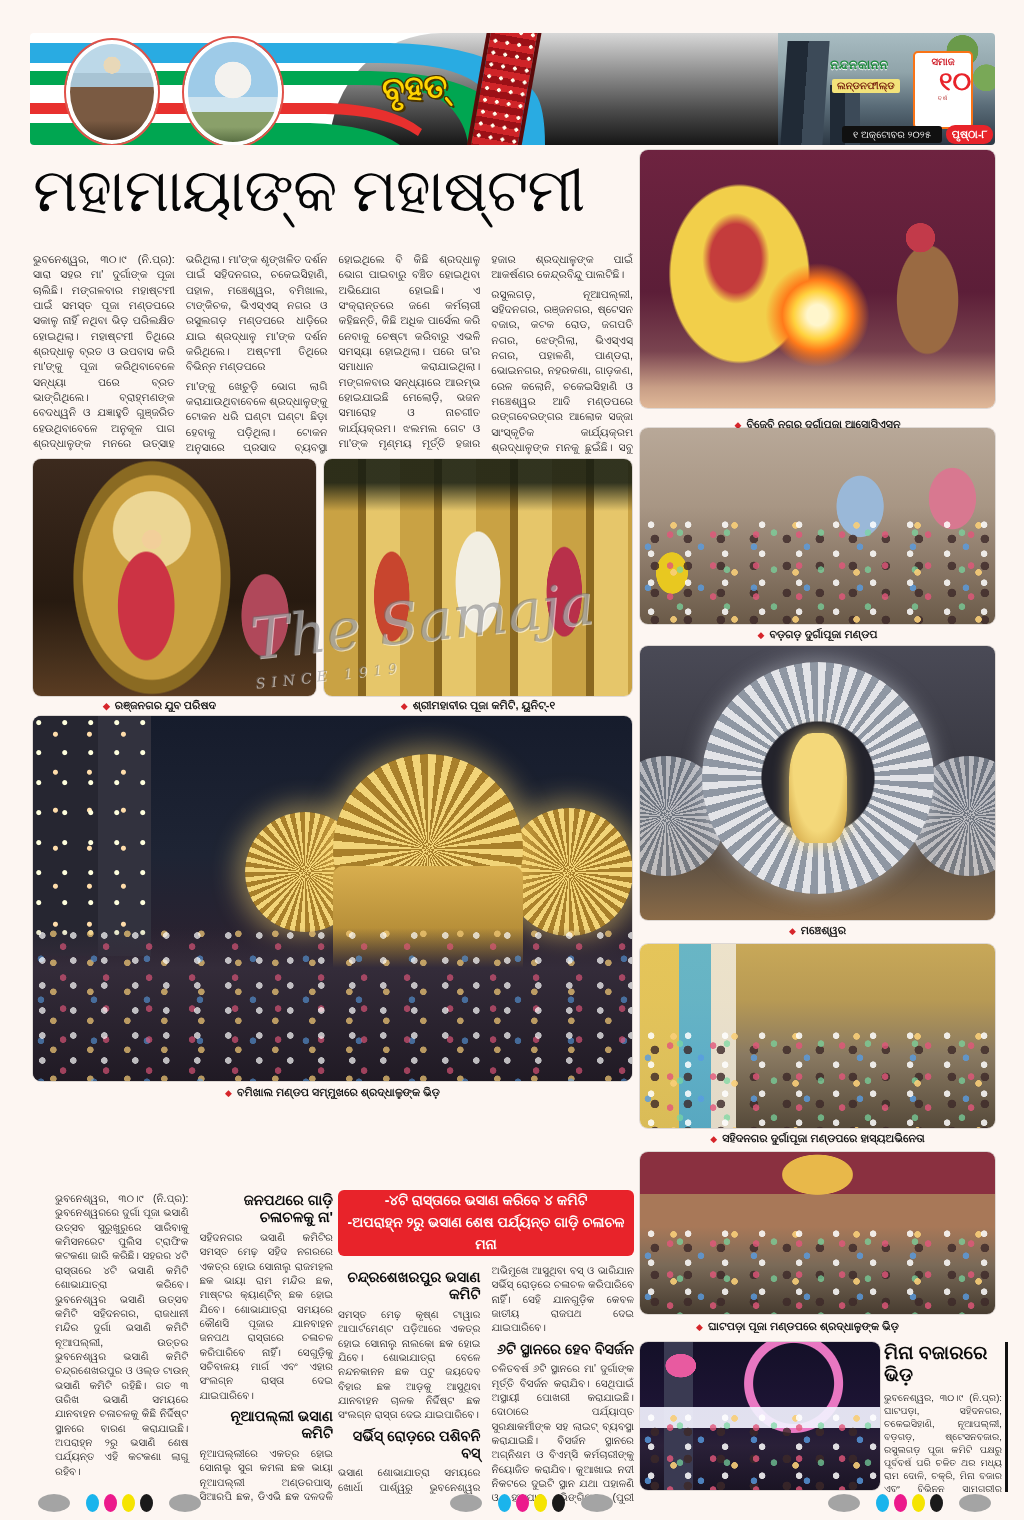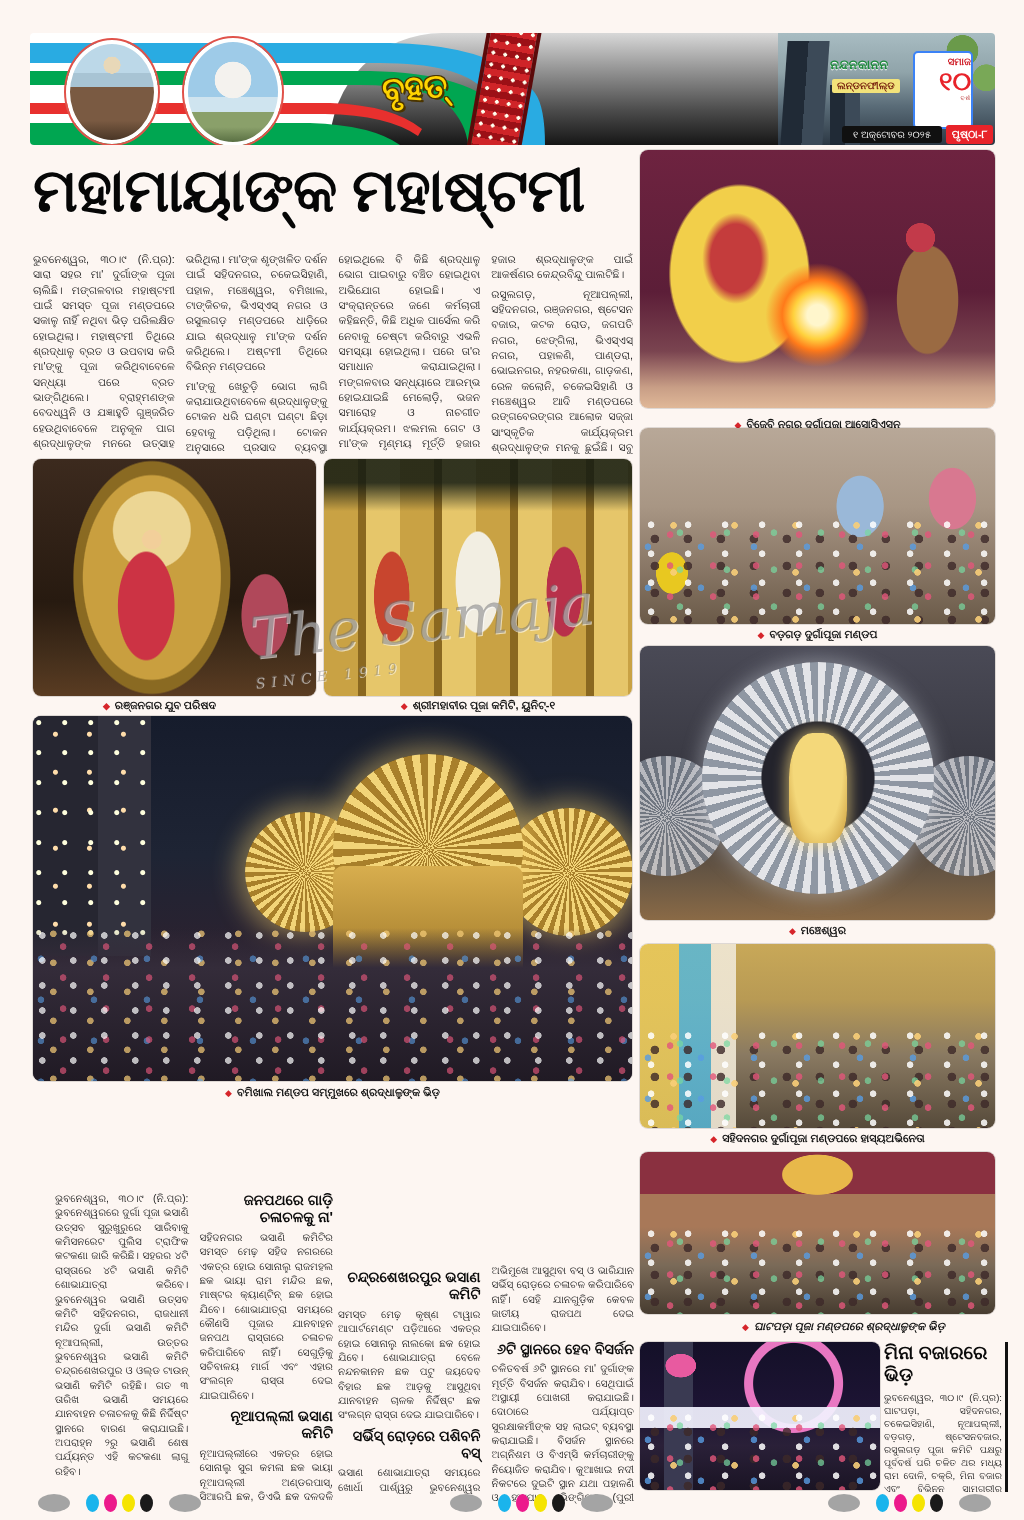--- a/index.html
+++ b/index.html
@@ -30,31 +30,31 @@
               -webkit-text-stroke:2px #ffffff;text-shadow:0 3px 4px rgba(0,0,0,.55);}
   .mast-city{position:absolute;left:748px;top:0;width:217px;height:112px;
              background:radial-gradient(circle 26px at 85% 16%,#6a9a4a 0 60%,transparent 62%),
                         radial-gradient(circle 22px at 96% 40%,#79a857 0 60%,transparent 62%),
                         linear-gradient(180deg,#a8bcc2 0%,#90a4aa 35%,#5a6c78 65%,#2c3844 100%);}
   .tower{position:absolute;background:linear-gradient(90deg,#202a36 0 50%,#3c4a58 50%);}
   .tower1{left:6px;top:8px;width:42px;height:104px;transform:skewX(-4deg);}
   .tower2{left:52px;top:52px;width:30px;height:60px;}
   .hoard-green{left:800px;top:24px;font-size:13px;font-weight:900;color:#1d8a3c;text-shadow:0 1px 0 #fff;}
   .hoard-yellow{left:802px;top:46px;font-size:10px;font-weight:700;color:#7a2410;background:#f2e37a;padding:1px 5px;border-radius:2px;}
-  .brand-box{left:883px;top:18px;width:56px;height:74px;background:#fff;border:2px solid #3b82f6;border-radius:5px;text-align:right;overflow:hidden;}
+  .brand-box{left:883px;top:18px;width:56px;height:74px;background:#fff;border:2px solid #f97316;border-radius:5px;text-align:center;overflow:hidden;}
   .brand-name{font-size:10px;font-weight:900;color:#d0202a;margin-top:3px;}
   .brand-years{font-size:26px;font-weight:900;color:#e8232a;line-height:1.05;margin-left:24px;}
   .brand-sub{font-size:6px;color:#b02020;letter-spacing:1px;}
   .date-strip{left:812px;top:93px;width:100px;height:17px;background:#101010;color:#fff;font-size:10px;
               text-align:center;line-height:17px;border-radius:3px;}
   .page-box{left:916px;top:92px;width:47px;height:19px;background:#e8232a;color:#fff;font-size:11px;font-weight:700;
-            text-align:center;line-height:19px;border-radius:3px;}
-
-  
-  .headline-1{left:33px;top:156px;width:600px;height:96px;font-size:60px;font-weight:700;color:#060606;
+            text-align:center;line-height:19px;border-radius:9px;}
+
+  
+  .headline-1{left:33px;top:156px;width:600px;height:96px;font-size:60px;font-weight:400;color:#060606;
               letter-spacing:-1px;white-space:nowrap;overflow:hidden;text-shadow:0 0 2px #fff;}
   .headline-2{left:46px;top:1106px;width:586px;height:74px;font-size:46px;font-weight:900;color:#0a0a0a;
               white-space:nowrap;overflow:hidden;}
 
   
   .bodycols{left:33px;top:252px;width:600px;height:204px;column-count:4;column-gap:11px;
             font-size:10.8px;line-height:1.42;text-align:justify;color:#262626;overflow:hidden;}
   .bodycols p{margin:0 0 4px 0;}
   .lower-left{left:55px;top:1192px;width:278px;height:316px;column-count:2;column-gap:11px;
               font-size:10.4px;line-height:1.38;text-align:justify;color:#262626;overflow:hidden;}
@@ -240,20 +240,24 @@
   <div class="abs caption" style="left:33px;top:1086px;width:599px;">
     <span class="dia">◆</span><span>ବମିଖାଲ ମଣ୍ଡପ ସମ୍ମୁଖରେ ଶ୍ରଦ୍ଧାଳୁଙ୍କ ଭିଡ଼</span>
   </div>
 
   <div class="abs watermark">
     <span>The Samaja</span>
     <small>SINCE 1919</small>
   </div>
 
 
+  <div class="abs highlight-box">
+    <div>-୪ଟି ରାସ୍ତାରେ ଭସାଣ କରିବେ ୪ କମିଟି</div>
+    <div>-ଅପରାହ୍ନ ୨ରୁ ଭସାଣ ଶେଷ ପର୍ଯ୍ୟନ୍ତ ଗାଡ଼ି ଚଳାଚଳ ମନା</div>
+  </div>
 
   <div class="abs lower-left">
     <p>ଭୁବନେଶ୍ୱର, ୩୦।୯ (ନି.ପ୍ର): ଭୁବନେଶ୍ୱରରେ ଦୁର୍ଗା ପୂଜା ଭସାଣି ଉତ୍ସବ ସୁରୁଖୁରୁରେ ସାରିବାକୁ କମିସନରେଟ ପୁଲିସ ଟ୍ରାଫିକ କଟକଣା ଜାରି କରିଛି। ସହରର ୪ଟି ରାସ୍ତାରେ ୪ଟି ଭସାଣି କମିଟି ଶୋଭାଯାତ୍ରା କରିବେ। ଭୁବନେଶ୍ୱର ଭସାଣି ଉତ୍ସବ କମିଟି ସହିଦନଗର, ରାଜଧାନୀ ମନ୍ଦିର ଦୁର୍ଗା ଭସାଣି କମିଟି ନୂଆପଲ୍ଲୀ, ଉତ୍ତର ଭୁବନେଶ୍ୱର ଭସାଣି କମିଟି ଚନ୍ଦ୍ରଶେଖରପୁର ଓ ଓଲ୍ଡ ଟାଉନ୍ ଭସାଣି କମିଟି ରହିଛି। ଗତ ୩ ତାରିଖ ଭସାଣି ସମୟରେ ଯାନବାହନ ଚଳାଚଳକୁ କିଛି ନିର୍ଦ୍ଦିଷ୍ଟ ସ୍ଥାନରେ ବାରଣ କରାଯାଇଛି। ଅପରାହ୍ନ ୨ରୁ ଭସାଣି ଶେଷ ପର୍ଯ୍ୟନ୍ତ ଏହି କଟକଣା ଲାଗୁ ରହିବ।</p>
     <div class="subhead">ଜନପଥରେ ଗାଡ଼ି ଚଳାଚଳକୁ ନା'</div>
     <p>ସହିଦନଗର ଭସାଣି କମିଟିର ସମସ୍ତ ମେଢ଼ ସହିଦ ନଗରରେ ଏକତ୍ର ହୋଇ ସୋନାଲୁ ରାଜମହଲ ଛକ ଭାୟା ରାମ ମନ୍ଦିର ଛକ, ମାଷ୍ଟର କ୍ୟାଣ୍ଟିନ୍ ଛକ ହୋଇ ଯିବେ। ଶୋଭାଯାତ୍ରା ସମୟରେ କୌଣସି ପୂଜାର ଯାନବାହନ ଜନପଥ ରାସ୍ତାରେ ଚଳାଚଳ କରିପାରିବେ ନାହିଁ। ସେଗୁଡ଼ିକୁ ସଚିବାଳୟ ମାର୍ଗ ଏବଂ ଏହାର ସଂଲଗ୍ନ ରାସ୍ତା ଦେଇ ଯାଇପାରିବେ।</p>
     <div class="subhead">ନୂଆପଲ୍ଲୀ ଭସାଣ କମିଟି</div>
     <p>ନୂଆପଲ୍ଲୀରେ ଏକତ୍ର ହୋଇ ସୋନାଲୁ ସୁଗ କମଳା ଛକ ଭାୟା ନୂଆପଲ୍ଲୀ ଅଣ୍ଡରପାସ୍, ସିଆରପି ଛକ, ଡିଏଭି ଛକ ଦଳଦଳି ମୋଡ଼ ଦେଇ ଗୋପବନ୍ଧୁ ଛକ ଓ ଶିବପୁର ଛକ ହୋଇ ଯିବେ। ଶୋଭାଯାତ୍ରା ସମୟରେ ସିଆରପି ଛକ ପାର୍ଶ୍ୱରୁ ଜୟଦେବ ବିହାର ଆଡ଼କୁ ଯିବାକୁ ଚାହୁଁଥିବା ଯାନବାହନ ଚାଳକ ଏକାମ୍ର ପାର୍କ ରାସ୍ତା ଦେଇ ଯାଇପାରିବେ। ଏହି ସମୟରେ ସ୍ମାର୍ଟ ସ୍କୁଲ ରାସ୍ତା, ୟୁନିଟ୍-୮ ରାସ୍ତା, ଓଇଏଚି ଛକ- ନୂଆ ଏୟାରପୋର୍ଟ ରାସ୍ତାରେ ଯାତାୟାତ କରୁଥିବା ଯାନବାହନ ଏହାର ସଂଲଗ୍ନ ରାସ୍ତା ଦେଇ ଯାଇପାରିବେ।</p>
   </div>
 
   <div class="abs lower-right">
@@ -284,21 +288,21 @@
   <div class="abs caption" style="left:640px;top:924px;width:355px;">
     <span class="dia">◆</span><span>ମଞ୍ଚେଶ୍ୱର</span>
   </div>
 
   <div class="abs photo photo-sahid crowd"></div>
   <div class="abs caption" style="left:640px;top:1132px;width:355px;">
     <span class="dia">◆</span><span>ସହିଦନଗର ଦୁର୍ଗାପୂଜା ମଣ୍ଡପରେ ହାସ୍ୟଅଭିନେତା</span>
   </div>
 
   <div class="abs photo photo-ghatpada crowd"></div>
-  <div class="abs caption" style="left:666px;top:1320px;width:355px;font-style:italic;">
+  <div class="abs caption" style="left:620px;top:1320px;width:355px;">
     <span class="dia">◆</span><span>ଘାଟପଡ଼ା ପୂଜା ମଣ୍ଡପରେ ଶ୍ରଦ୍ଧାଳୁଙ୍କ ଭିଡ଼</span>
   </div>
 
   <div class="abs photo photo-mina crowd"></div>
   <div class="abs mina-head">ମିନା ବଜାରରେ ଭିଡ଼</div>
   <div class="abs mina-body">ଭୁବନେଶ୍ୱର, ୩୦।୯ (ନି.ପ୍ର): ଘାଟପଡ଼ା, ସହିଦନଗର, ଚକେଇସିହାଣି, ନୂଆପଲ୍ଲୀ, ବଡ଼ଗଡ଼, ଷ୍ଟେସନବଜାର, ରସୁଲଗଡ଼ ପୂଜା କମିଟି ପକ୍ଷରୁ ପୂର୍ବବର୍ଷ ପରି ଚଳିତ ଥର ମଧ୍ୟ ରାମ ଦୋଳି, ଚକ୍ରି, ମିନା ବଜାର ଏବଂ ବିଭିନ୍ନ ସାମଗ୍ରୀର କିଣାବିକା କେନ୍ଦ୍ରରେ ଉଛବି ଥିବା ଦେଖିବାକୁ ମିଳିଛି।</div>
   <div class="abs mina-rule"></div>
 
   <div class="abs reggroup rg-left">
     <span class="reggray"></span>

